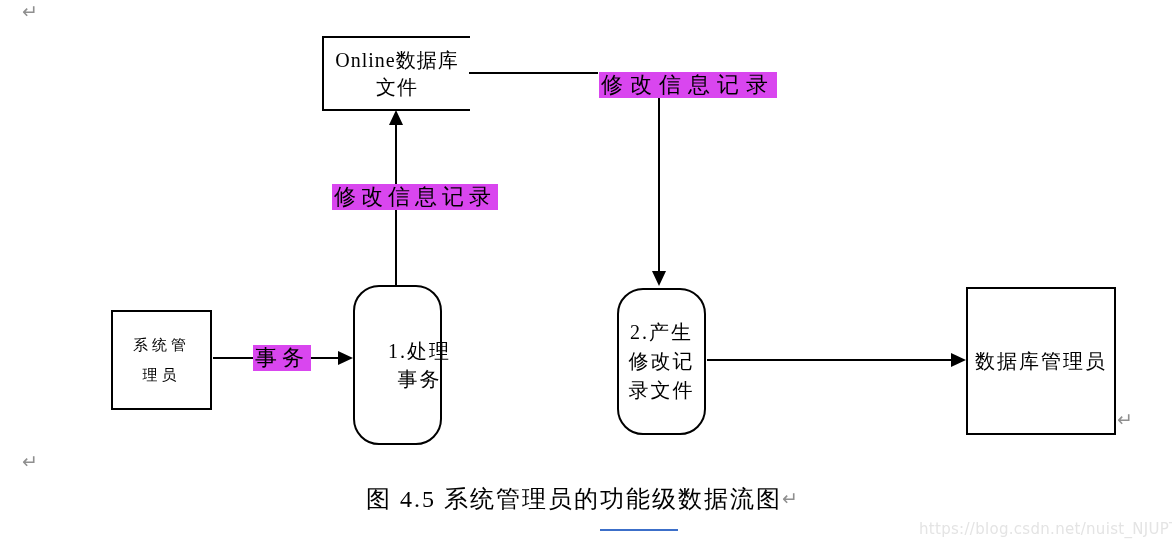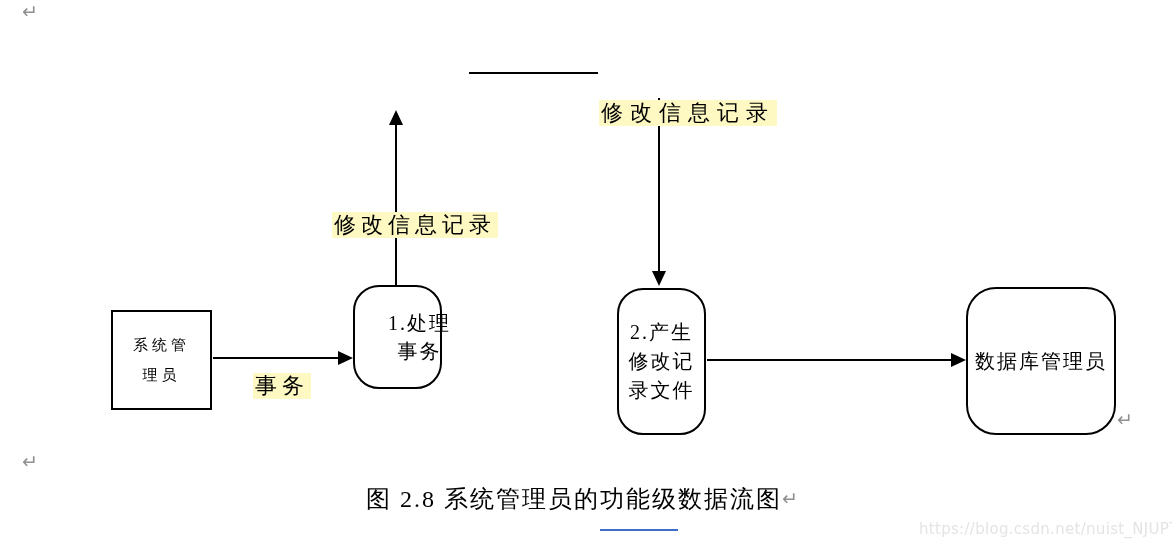--- a/index.html
+++ b/index.html
@@ -11,40 +11,40 @@
   
   .node {
     position:absolute; border:2px solid #000; box-sizing:border-box;
     display:flex; flex-direction:column; align-items:center; justify-content:center;
     font-size:20px; line-height:28px; letter-spacing:2px; text-align:center;
     background:#fff;
   }
   .node .tline { display:block; white-space:nowrap; }
   .store   { left:322px; top:36px;  width:148px; height:75px; border-right:none; line-height:27px; letter-spacing:1px; }
   .ent-sys { left:111px; top:310px; width:101px; height:100px; font-size:15px; line-height:30px; letter-spacing:4px; }
-  .ent-db  { left:966px; top:287px; width:150px; height:148px;border-radius:30px; }
+  .ent-db  { left:966px; top:287px; width:150px; height:148px; }
   .process { border-radius:26px; }
-  .proc-1  { left:353px; top:285px; width:89px; height:104px;padding-left:44px; }
+  .proc-1  { left:353px; top:285px; width:89px; height:160px;padding-left:44px; }
   .proc-2  { left:617px; top:288px; width:89px; height:147px; line-height:29px; }
   
   .line { position:absolute; background:#000; }
   .l-transaction { left:213px; top:357px; width:126px; height:2px; }
   .l-up          { left:395px; top:121px; width:2px;  height:164px; }
   .l-store-out   { left:469px; top:72px;  width:129px; height:2px; }
   .l-down        { left:658px; top:98px;  width:2px;  height:174px; }
   .l-to-db       { left:707px; top:359px; width:245px; height:2px; }
   .ah { position:absolute; width:0; height:0; }
   .ah-right-p1 { left:338px; top:351px; border-top:7px solid transparent; border-bottom:7px solid transparent; border-left:15px solid #000; }
   .ah-up       { left:389px; top:110px; border-left:7px solid transparent; border-right:7px solid transparent; border-bottom:15px solid #000; }
   .ah-down     { left:652px; top:271px; border-left:7px solid transparent; border-right:7px solid transparent; border-top:15px solid #000; }
   .ah-right-db { left:951px; top:353px; border-top:7px solid transparent; border-bottom:7px solid transparent; border-left:15px solid #000; }
   
   .flow-label {
-    position:absolute; background:#fef9c3; white-space:nowrap; z-index:5;
-    font-size:22px; line-height:26px; padding:0 2px;margin-top:28px;
+    position:absolute; background:#d946ef; white-space:nowrap; z-index:5;
+    font-size:22px; line-height:26px; padding:0 2px;
   }
   .fl-transaction { left:253px; top:345px; letter-spacing:5px; }
   .fl-up          { left:332px; top:184px; letter-spacing:5px; }
   .fl-top         { left:599px; top:72px;  letter-spacing:7px; }
   .fl-info        { left:750px; top:348px; font-size:21px; letter-spacing:1px; }
   
   .pm {
     position:absolute; color:#8f8f8f; font-size:19px; line-height:19px;
     font-family:"DejaVu Sans",sans-serif; z-index:6;
   }
@@ -66,20 +66,24 @@
 </style>
 </head>
 <body>
 
 <div class="page">
 
   <span class="pm pm-top-left">↵</span>
   <span class="pm pm-left-low">↵</span>
   <span class="pm pm-db">↵</span>
 
+  <div class="node store">
+    <span class="tline">Online数据库</span>
+    <span class="tline">文件</span>
+  </div>
 
   <div class="node ent-sys">
     <span class="tline">系统管</span>
     <span class="tline">理员</span>
   </div>
 
   <div class="node process proc-1">
     <span class="tline">1.处理</span>
     <span class="tline">事务</span>
   </div>
@@ -102,18 +106,18 @@
   <div class="line l-down"></div>
   <div class="ah ah-down"></div>
   <div class="line l-to-db"></div>
   <div class="ah ah-right-db"></div>
 
   <span class="flow-label fl-transaction">事务</span>
   <span class="flow-label fl-up">修改信息记录</span>
   <span class="flow-label fl-top">修改信息记录</span>
 
   <div class="caption">
-    <span>图 2.8 系统管理员的</span><span class="u-seg">功能级</span><span>数据流图</span><span class="pm-inline">↵</span>
+    <span>图 4.5 系统管理员的</span><span class="u-seg">功能级</span><span>数据流图</span><span class="pm-inline">↵</span>
   </div>
 
   <div class="watermark">https://blog.csdn.net/nuist_NJUPT</div>
 
 </div>
 
 </body></html>

